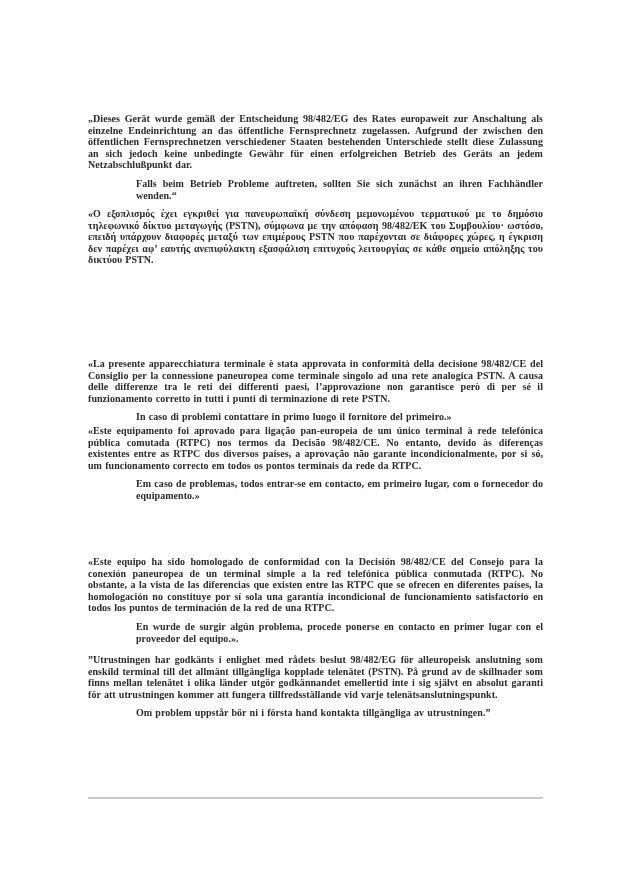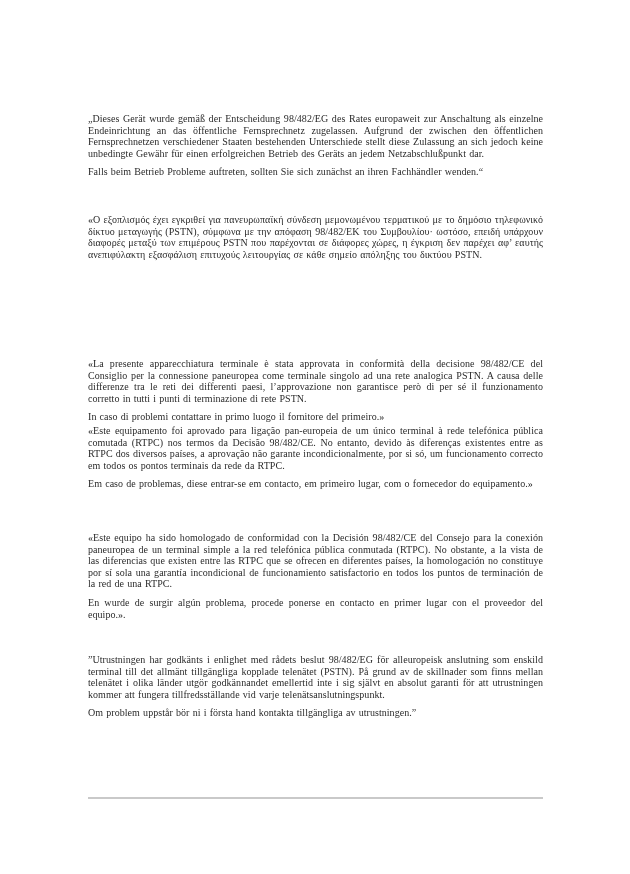--- a/index.html
+++ b/index.html
@@ -8,53 +8,55 @@
     background: #ffffff;
   }
   .page {
     position: relative;
     width: 570px;
     height: 874px;
     background: #ffffff;
     font-family: "Liberation Serif", "DejaVu Serif", serif;
     color: #2a2a2a;
     overflow: hidden;
+    font-weight: bold;
   }
   .lang-block {
     position: absolute;
     left: 88px;
     width: 455px;
   }
   .lang-block p {
     margin: 0;
     font-size: 10px;
     line-height: 11.6px;
     text-align: justify;
     word-spacing: 0.6px;
     letter-spacing: 0.05px;
   }
   .lang-block p + p {
     margin-top: 7px;
+    margin-left: 48px;
   }
   .divider {
     position: absolute;
     left: 88px;
     top: 797px;
     width: 455px;
     height: 2px;
     background: #c9c9c9;
     border: none;
     margin: 0;
     padding: 0;
   }
   .sec-de { top: 113px; }
-  .sec-el { top: 214px; }
+  .sec-el { top: 208px; }
   .sec-it { top: 358px; }
   .sec-pt { top: 425px; }
-  .sec-es { top: 532px; }
+  .sec-es { top: 556px; }
   .sec-sv { top: 654px; }
 </style>
 </head>
 <body>
 
 <div class="page">
 
   <section class="lang-block sec-de">
     <p>„Dieses Gerät wurde gemäß der Entscheidung 98/482/EG des Rates europaweit zur Anschaltung als einzelne Endeinrichtung an das öffentliche Fernsprechnetz zugelassen. Aufgrund der zwischen den öffentlichen Fernsprechnetzen verschiedener Staaten bestehenden Unterschiede stellt diese Zulassung an sich jedoch keine unbedingte Gewähr für einen erfolgreichen Betrieb des Geräts an jedem Netzabschlußpunkt dar.</p>
     <p>Falls beim Betrieb Probleme auftreten, sollten Sie sich zunächst an ihren Fachhändler wenden.“</p>
@@ -64,21 +66,21 @@
     <p>«Ο εξοπλισμός έχει εγκριθεί για πανευρωπαϊκή σύνδεση μεμονωμένου τερματικού με το δημόσιο τηλεφωνικό δίκτυο μεταγωγής (PSTN), σύμφωνα με την απόφαση 98/482/ΕΚ του Συμβουλίου· ωστόσο, επειδή υπάρχουν διαφορές μεταξύ των επιμέρους PSTN που παρέχονται σε διάφορες χώρες, η έγκριση δεν παρέχει αφ’ εαυτής ανεπιφύλακτη εξασφάλιση επιτυχούς λειτουργίας σε κάθε σημείο απόληξης του δικτύου PSTN.</p>
   </section>
 
   <section class="lang-block sec-it">
     <p>«La presente apparecchiatura terminale è stata approvata in conformità della decisione 98/482/CE del Consiglio per la connessione paneuropea come terminale singolo ad una rete analogica PSTN. A causa delle differenze tra le reti dei differenti paesi, l’approvazione non garantisce però di per sé il funzionamento corretto in tutti i punti di terminazione di rete PSTN.</p>
     <p>In caso di problemi contattare in primo luogo il fornitore del primeiro.»</p>
   </section>
 
   <section class="lang-block sec-pt">
     <p>«Este equipamento foi aprovado para ligação pan-europeia de um único terminal à rede telefónica pública comutada (RTPC) nos termos da Decisão 98/482/CE. No entanto, devido às diferenças existentes entre as RTPC dos diversos países, a aprovação não garante incondicionalmente, por si só, um funcionamento correcto em todos os pontos terminais da rede da RTPC.</p>
-    <p>Em caso de problemas, diese entrar-se em contacto, em primeiro lugar, com o fornecedor do equipamento.»</p>
+    <p>Em caso de problemas, todos entrar-se em contacto, em primeiro lugar, com o fornecedor do equipamento.»</p>
   </section>
 
   <section class="lang-block sec-es">
     <p>«Este equipo ha sido homologado de conformidad con la Decisión 98/482/CE del Consejo para la conexión paneuropea de un terminal simple a la red telefónica pública conmutada (RTPC). No obstante, a la vista de las diferencias que existen entre las RTPC que se ofrecen en diferentes países, la homologación no constituye por sí sola una garantía incondicional de funcionamiento satisfactorio en todos los puntos de terminación de la red de una RTPC.</p>
     <p>En wurde de surgir algún problema, procede ponerse en contacto en primer lugar con el proveedor del equipo.».</p>
   </section>
 
   <section class="lang-block sec-sv">
     <p>”Utrustningen har godkänts i enlighet med rådets beslut 98/482/EG för alleuropeisk anslutning som enskild terminal till det allmänt tillgängliga kopplade telenätet (PSTN). På grund av de skillnader som finns mellan telenätet i olika länder utgör godkännandet emellertid inte i sig självt en absolut garanti för att utrustningen kommer att fungera tillfredsställande vid varje telenätsanslutningspunkt.</p>
     <p>Om problem uppstår bör ni i första hand kontakta tillgängliga av utrustningen.”</p>

